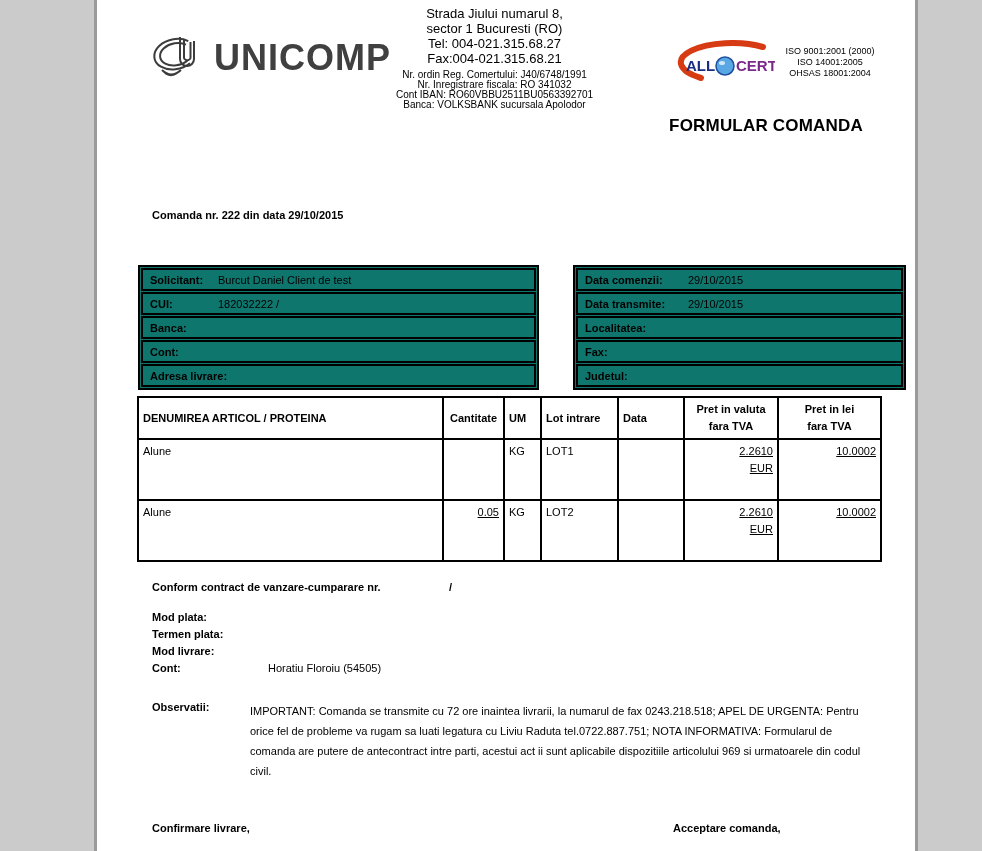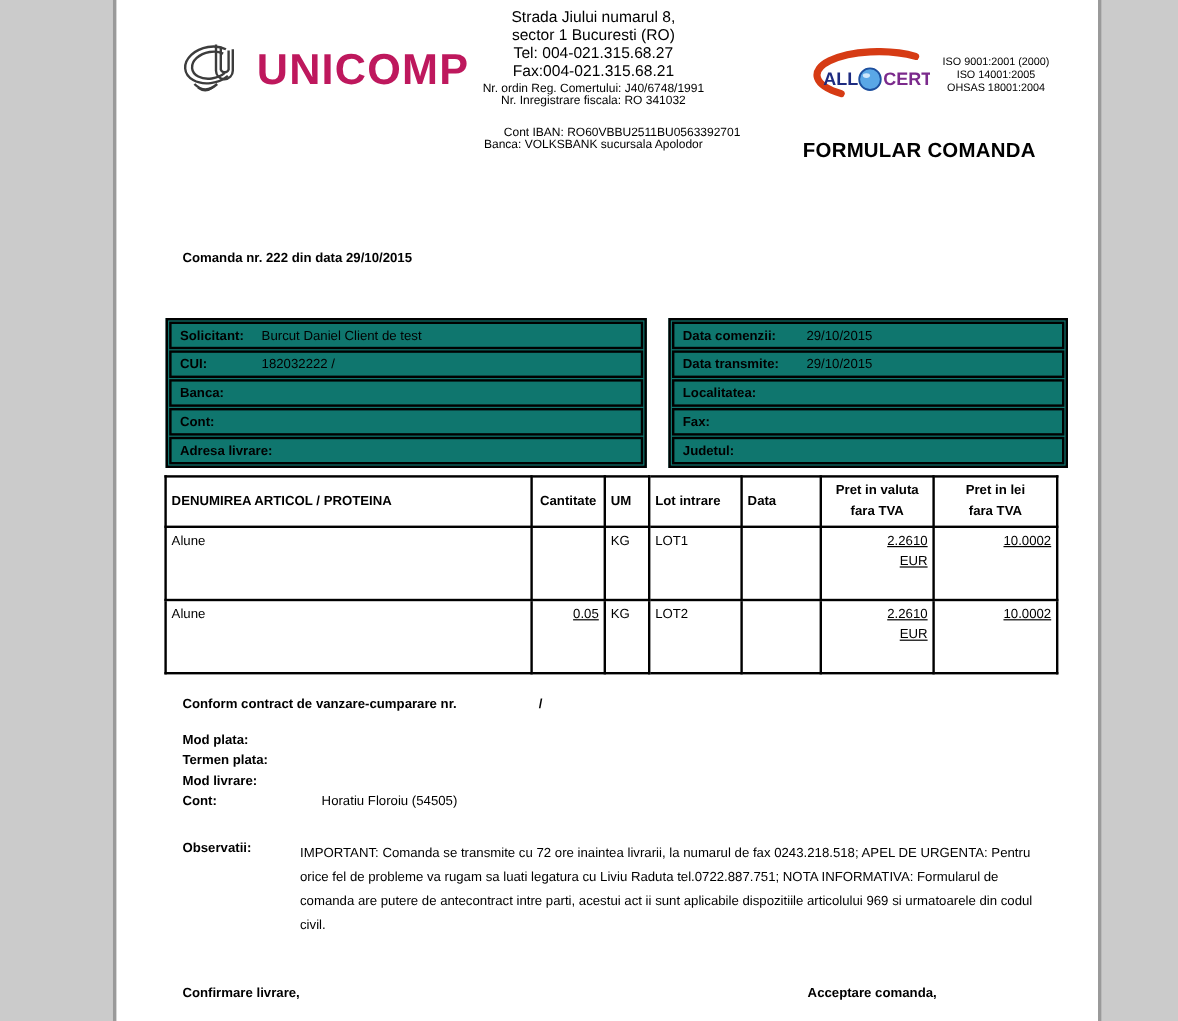--- a/index.html
+++ b/index.html
@@ -9,34 +9,34 @@
     font-family:"Liberation Sans", sans-serif;
     color:#000;
   }
   .page{
     position:absolute;left:94px;top:0;width:824px;height:851px;
     box-sizing:border-box;background:#fff;
     border-left:3px solid #9a9a9a;border-right:3px solid #9a9a9a;
   }
   
   .unicomp-logo{position:absolute;left:50px;top:34px;display:flex;align-items:center;gap:5px;}
-  .unicomp-name{font-size:36px;font-weight:bold;letter-spacing:1px;color:#be185d;}
+  .unicomp-name{font-size:36px;font-weight:bold;letter-spacing:1px;color:#404040;}
   .header-center{position:absolute;left:275px;top:6px;width:245px;text-align:center;}
   .addr-big{font-size:13px;line-height:15px;}
   .addr-small{font-size:10px;line-height:10px;margin-top:4px;}
   .cert-block{position:absolute;left:578px;top:40px;display:flex;align-items:center;gap:5px;}
   .iso-lines{font-size:9px;font-weight:normal;line-height:11px;text-align:center;width:100px;}
   
   .doc-title{position:absolute;left:0;top:116px;width:766px;text-align:right;
     font-size:17px;font-weight:bold;letter-spacing:.2px;}
   .order-line{position:absolute;left:55px;top:209px;font-size:11px;font-weight:bold;}
   
   .info-box{position:absolute;top:265px;border:2px solid #000;padding:1px;background:#0f766e;}
   .info-box.left{left:41px;width:395px;}
-  .info-box.right{left:460px;width:327px;}
+  .info-box.right{left:476px;width:327px;}
   .info-row{position:relative;border:2px solid #000;height:19px;margin-bottom:1px;
     font-size:11px;display:flex;align-items:center;box-sizing:content-box;}
   .info-row:last-child{margin-bottom:0;}
   .info-label{font-weight:bold;padding-left:7px;white-space:nowrap;}
   .info-value{position:absolute;left:75px;white-space:nowrap;}
   .info-box.right .info-value{left:110px;}
   
   .items-table{position:absolute;left:40px;top:396px;width:744px;
     border-collapse:collapse;table-layout:fixed;font-size:11px;}
   .items-table th,.items-table td{border:2px solid #000;overflow:hidden;}
@@ -78,21 +78,21 @@
     <span class="unicomp-name">UNICOMP</span>
   </div>
 
   <div class="header-center">
     <div class="addr-big">Strada Jiului numarul 8,</div>
     <div class="addr-big">sector 1 Bucuresti (RO)</div>
     <div class="addr-big">Tel: 004-021.315.68.27</div>
     <div class="addr-big">Fax:004-021.315.68.21</div>
     <div class="addr-small">Nr. ordin Reg. Comertului:  J40/6748/1991</div>
     <div class="addr-small" style="margin-top:0;">Nr. Inregistrare fiscala:  RO 341032</div>
-    <div class="addr-small" style="margin-top:16px;text-align:right;">Cont IBAN: RO60VBBU2511BU0563392701</div>
+    <div class="addr-small" style="margin-top:0;">Cont IBAN: RO60VBBU2511BU0563392701</div>
     <div class="addr-small" style="margin-top:0;">Banca: VOLKSBANK sucursala Apolodor</div>
   </div>
 
   <div class="cert-block">
     <svg width="100" height="44" viewBox="0 0 100 44">
       <path d="M 88 7 A 42 16 0 1 0 26 38" fill="none" stroke="#d63b14" stroke-width="6" stroke-linecap="round"></path>
       <text x="11" y="31" font-family="Liberation Sans, sans-serif" font-size="15" font-weight="bold" fill="#1d2b80">ALL</text>
       <circle cx="50" cy="26" r="9" fill="#5aa7e6" stroke="#1d4f9e" stroke-width="1.5"></circle>
       <ellipse cx="47" cy="23" rx="3" ry="2" fill="#cfe7fb"></ellipse>
       <text x="61" y="31" font-family="Liberation Sans, sans-serif" font-size="15" font-weight="bold" fill="#7b2a8c">CERT</text>

